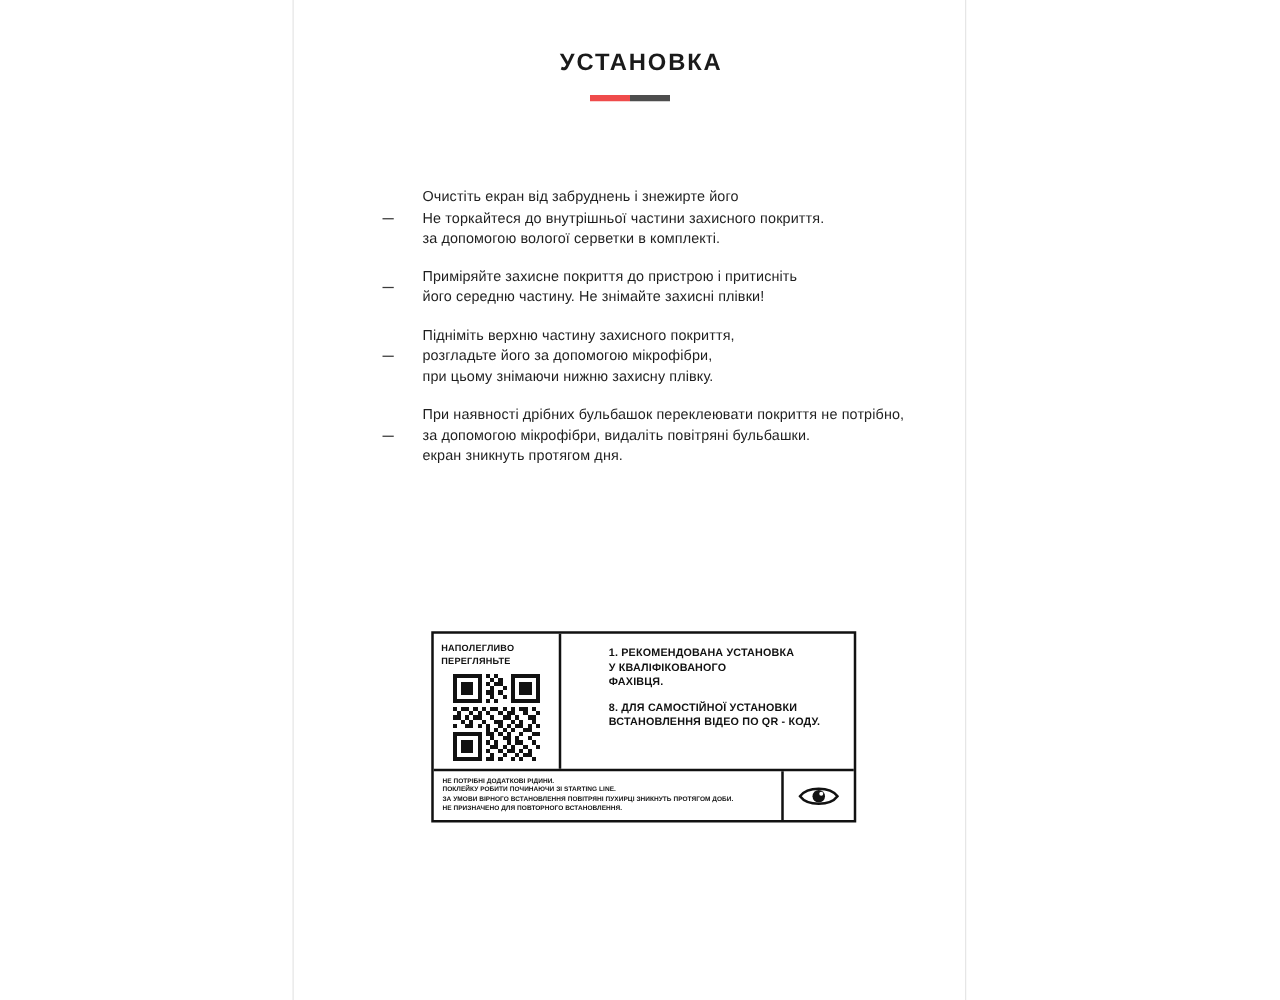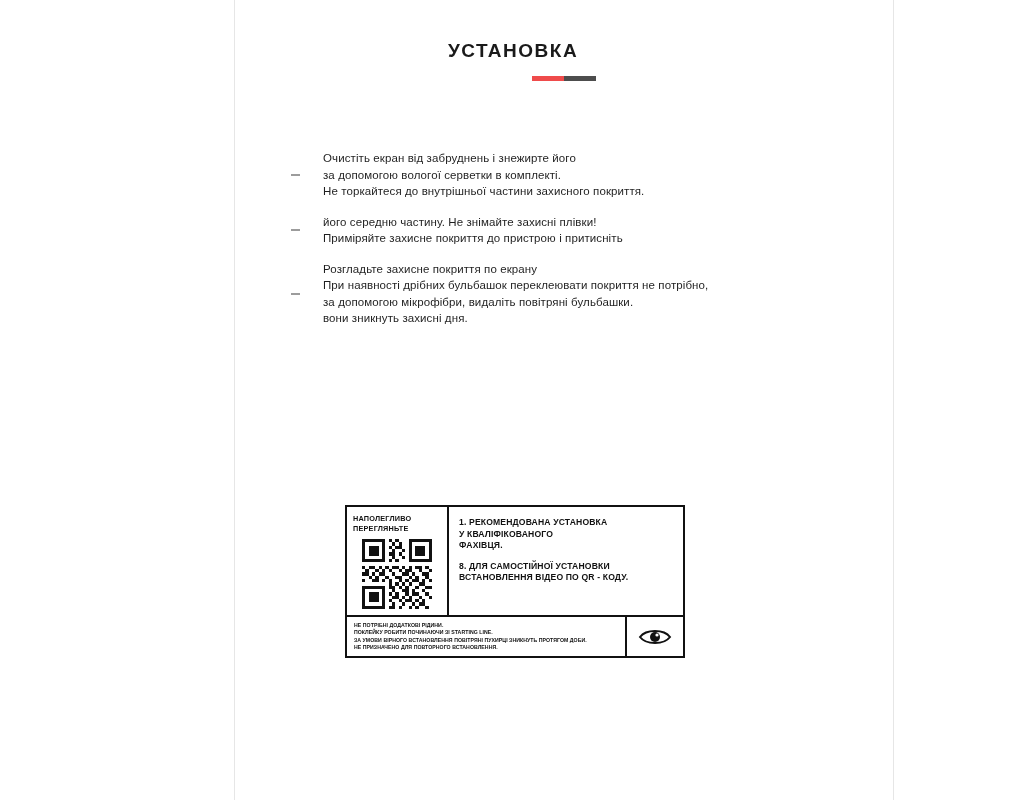--- a/index.html
+++ b/index.html
@@ -14,21 +14,21 @@
     position: relative;
     width: 1024px;
     height: 800px;
     background: #ffffff;
     overflow: hidden;
   }
   .sheet {
     position: absolute;
     left: 234px;
     top: 0;
-    width: 660px;
+    width: 539px;
     height: 800px;
     background: #ffffff;
     border-left: 1px solid #e6e6e6;
     border-right: 1px solid #e6e6e6;
     box-sizing: border-box;
   }
   .title {
     position: absolute;
     left: 0;
     top: 40px;
@@ -46,21 +46,21 @@
     transform: translateX(-50%);
     width: 64px;
     height: 5px;
     display: flex;
   }
   .rule .r-left { width: 50%; height: 100%; background: #ef4b4b; }
   .rule .r-right { width: 50%; height: 100%; background: #4d4d4d; }
 
   .steps {
     position: absolute;
-    left: 56px;
+    left: 71px;
     top: 150px;
     width: 470px;
   }
   .step {
     position: relative;
     display: flex;
     align-items: center;
     margin-bottom: 14px;
   }
   .dash {
@@ -87,20 +87,21 @@
     left: 110px;
     top: 505px;
     width: 340px;
     border: 2px solid #111111;
     background: #ffffff;
     box-sizing: border-box;
   }
   .sticker-top {
     display: flex;
     align-items: stretch;
+    gap: 28px;
   }
   .sticker-left {
     width: 102px;
     border-right: 2px solid #111;
     box-sizing: border-box;
     padding: 7px 6px 6px 6px;
   }
   .badge {
     font-size: 7.3px;
     font-weight: bold;
@@ -165,42 +166,49 @@
       <div class="r-left"></div>
       <div class="r-right"></div>
     </div>
 
     <div class="steps">
 
       <div class="step">
         <div class="dash"></div>
         <div class="step-lines">
           <div>Очистіть екран від забруднень і знежирте його</div>
+          <div>Не торкайтеся до внутрішньої частини захисного покриття.</div>
           <div>за допомогою вологої серветки в комплекті.</div>
-          <div>Не торкайтеся до внутрішньої частини захисного покриття.</div>
         </div>
       </div>
 
       <div class="step">
         <div class="dash"></div>
         <div class="step-lines">
+          <div>Приміряйте захисне покриття до пристрою і притисніть</div>
           <div>його середню частину. Не знімайте захисні плівки!</div>
-          <div>Приміряйте захисне покриття до пристрою і притисніть</div>
-        </div>
-      </div>
-
-
+        </div>
+      </div>
 
       <div class="step">
         <div class="dash"></div>
         <div class="step-lines">
-          <div>Розгладьте захисне покриття по екрану</div>
+          <div>Підніміть верхню частину захисного покриття,</div>
+          <div>розгладьте його за допомогою мікрофібри,</div>
+          <div>при цьому знімаючи нижню захисну плівку.</div>
+        </div>
+      </div>
+
+
+      <div class="step">
+        <div class="dash"></div>
+        <div class="step-lines">
           <div>При наявності дрібних бульбашок переклеювати покриття не потрібно,</div>
           <div>за допомогою мікрофібри, видаліть повітряні бульбашки.</div>
-          <div>вони зникнуть захисні дня.</div>
+          <div>екран зникнуть протягом дня.</div>
         </div>
       </div>
 
 
     </div>
 
     <div class="sticker">
       <div class="sticker-top">
         <div class="sticker-left">
           <div class="badge">

